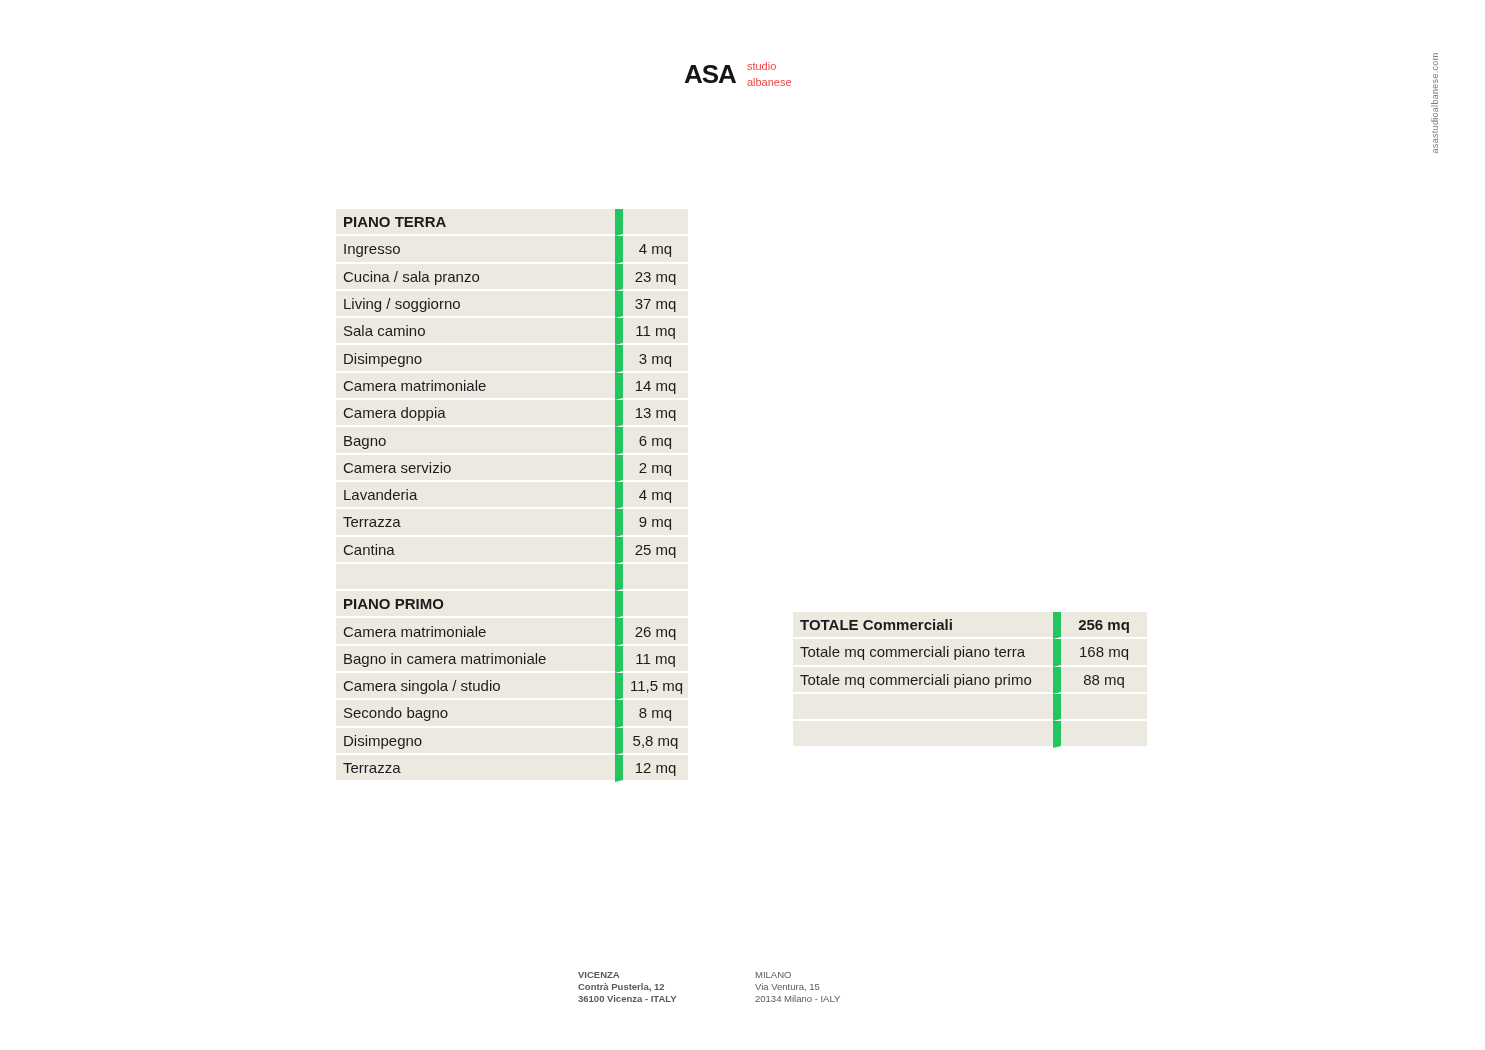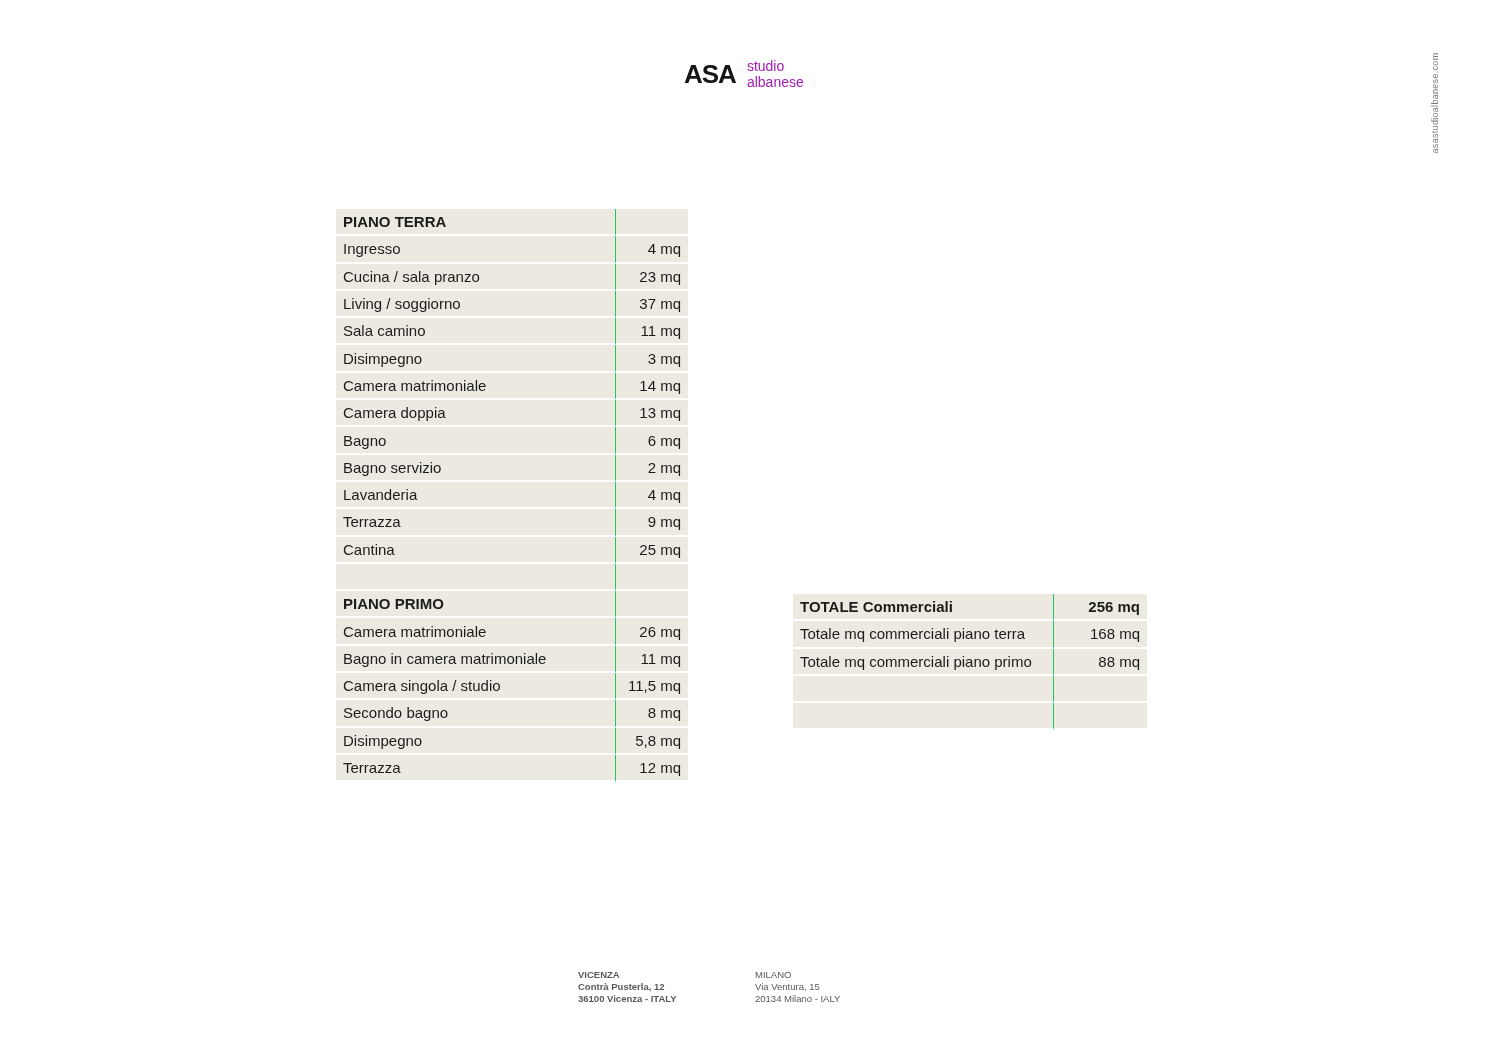--- a/index.html
+++ b/index.html
@@ -23,23 +23,23 @@
     gap: 11px;
   }
   .logo-mark {
     font-size: 26px;
     font-weight: bold;
     letter-spacing: -1px;
     color: #161616;
     line-height: 1;
   }
   .logo-studio {
-    font-size: 14px;
+    font-size: 11px;
     line-height: 16px;
-    color: #a21caf;
+    color: #ef4444;
   }
 
   
   .side-text {
     position: absolute;
     left: 1337px;
     top: 96px;
     width: 200px;
     height: 14px;
     transform: rotate(-90deg);
@@ -61,29 +61,29 @@
   .areas td {
     height: 25.3px;
     background: #ece9e1;
     border-bottom: 2px solid #ffffff;
     padding: 0 7px;
     white-space: nowrap;
     overflow: hidden;
     vertical-align: middle;
   }
   .areas td.label { text-align: left; }
-  .areas td.value { text-align: right; border-left: 1px solid #22c55e; }
+  .areas td.value { text-align: center; border-left: 8px solid #22c55e; }
   .areas tr.bold td { font-weight: bold; }
 
   #left-table-wrap  { position: absolute; left: 336px; top: 209px; }
   #left-table       { width: 352px; }
   #left-table col.c-label { width: 279px; }
   #left-table col.c-value { width: 73px; }
 
-  #right-table-wrap { position: absolute; left: 793px; top: 594px; }
+  #right-table-wrap { position: absolute; left: 793px; top: 612px; }
   #right-table      { width: 354px; }
   #right-table col.c-label { width: 260px; }
   #right-table col.c-value { width: 94px; }
 
   
   .office {
     position: absolute;
     top: 969px;
     font-size: 9.5px;
     line-height: 12px;
@@ -144,21 +144,21 @@
           </tr>
           <tr>
             <td class="label">Camera doppia</td>
             <td class="value">13 mq</td>
           </tr>
           <tr>
             <td class="label">Bagno</td>
             <td class="value">6 mq</td>
           </tr>
           <tr>
-            <td class="label">Bagno servizio</td>
+            <td class="label">Camera servizio</td>
             <td class="value">2 mq</td>
           </tr>
           <tr>
             <td class="label">Lavanderia</td>
             <td class="value">4 mq</td>
           </tr>
           <tr>
             <td class="label">Terrazza</td>
             <td class="value">9 mq</td>
           </tr>

